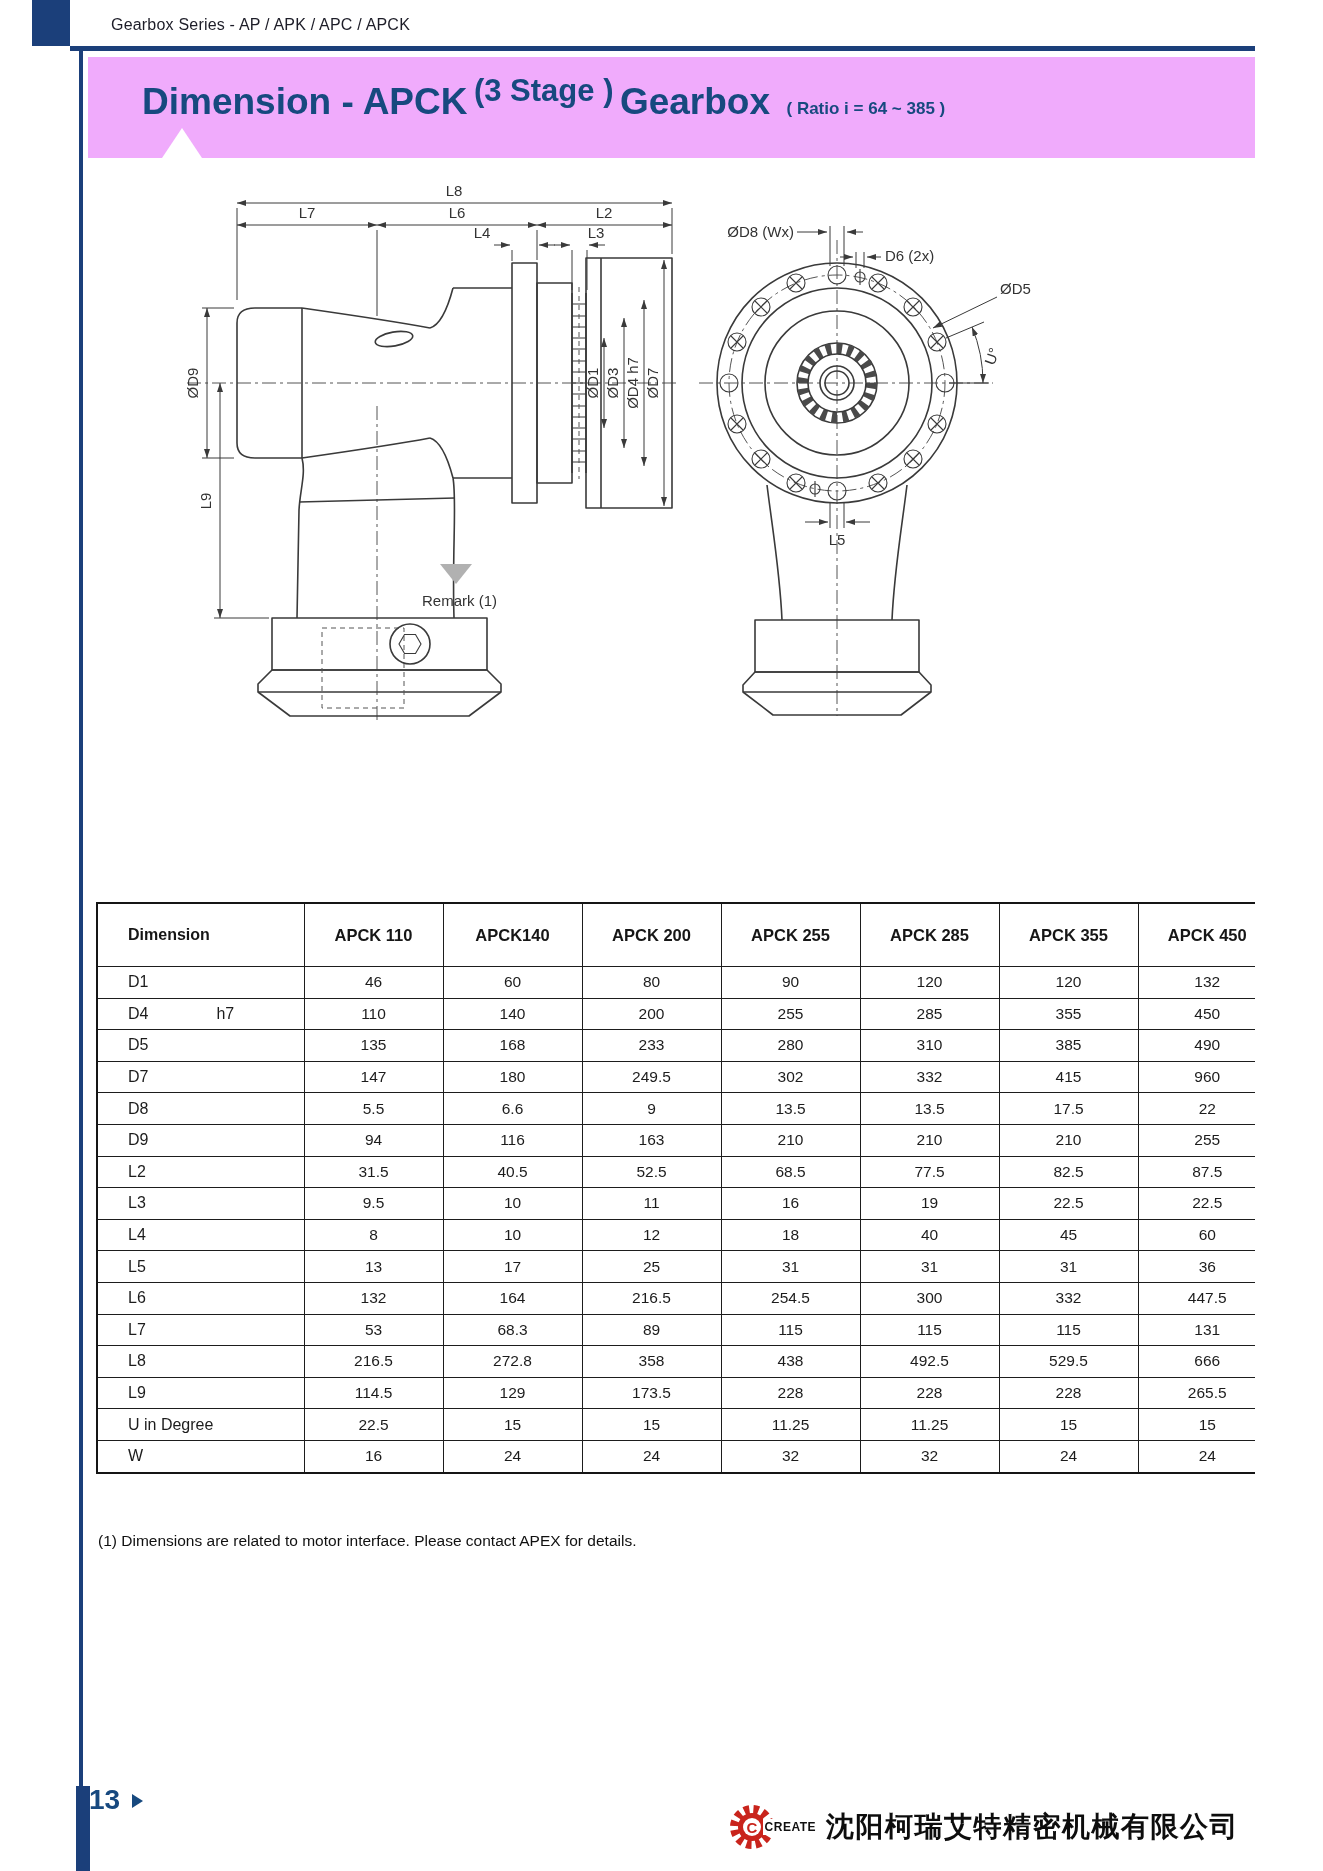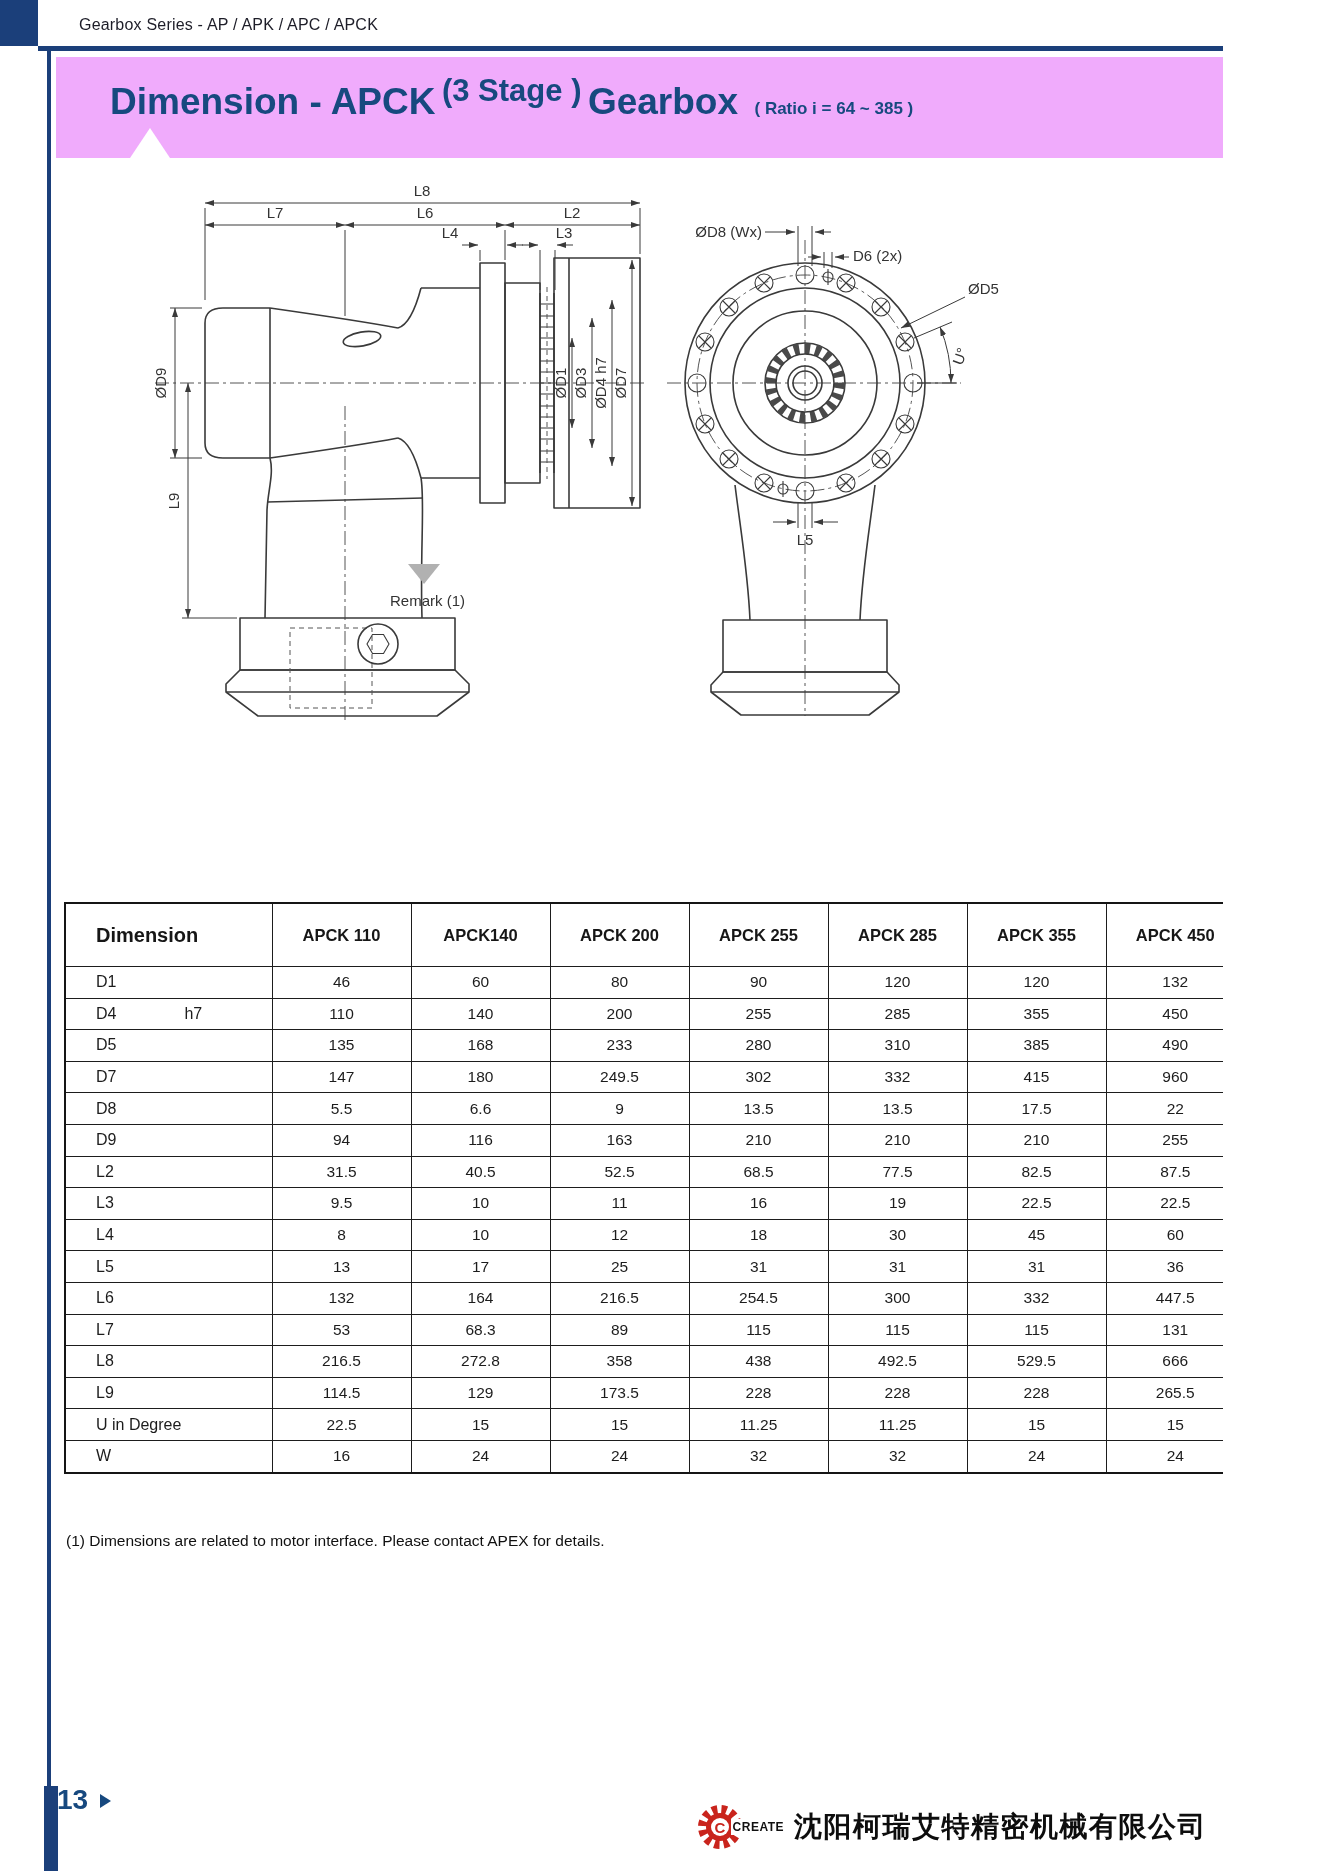--- a/index.html
+++ b/index.html
@@ -1,17 +1,17 @@
 <!DOCTYPE html>
 <html><head>
 <meta charset="utf-8">
 <style>
   html,body{margin:0;padding:0;}
   .page{position:relative;width:1223px;height:1871px;background:#fff;overflow:hidden;
-        font-family:"Liberation Sans",sans-serif;color:#222;}
+        font-family:"Liberation Sans",sans-serif;color:#222;margin-left:32px;}
   
   .corner{position:absolute;left:0;top:0;width:38px;height:46px;background:#1b3f7a;}
   .series{position:absolute;left:79px;top:16px;font-size:16px;color:#1d1d28;letter-spacing:.2px;}
   .toprule{position:absolute;left:38px;top:46px;right:0;height:5px;background:#1b3f7a;}
   .vrule{position:absolute;left:47px;top:51px;width:4px;height:1741px;background:#1b3f7a;}
   .bottomblock{position:absolute;left:44px;top:1786px;width:14px;height:85px;background:#1b3f7a;}
   
   .band{position:absolute;left:56px;top:57px;right:0;height:101px;background:#f0abfc;}
   .band-inner{position:absolute;left:54px;top:24px;white-space:nowrap;color:#17497f;}
   .t-main{font-size:37px;font-weight:bold;}
@@ -26,21 +26,21 @@
   .dim{stroke:#3a3a3a;stroke-width:1;fill:none;}
   .cl{stroke:#555;stroke-width:1;fill:none;stroke-dasharray:14 4 3 4;}
   .dashed{stroke:#555;stroke-width:1;fill:none;stroke-dasharray:5 4;}
   .lab{font-family:"Liberation Sans",sans-serif;font-size:15px;fill:#333;}
   .teethring{stroke:#4a4a4a;stroke-width:11;fill:none;stroke-dasharray:5.4 5.4;}
   
   .dims-table{position:absolute;left:64px;top:902px;border-collapse:collapse;table-layout:fixed;
               width:1180px;border:2.5px solid #151515;}
   .dims-table th,.dims-table td{border:1.4px solid #1d1d1d;background:#fff;}
   .dims-table th{height:60px;font-size:16.5px;font-weight:bold;text-align:center;color:#161616;}
-  .dims-table th.c-dim{font-size:20px;text-align:left;padding-left:30px;}
+  .dims-table th.c-dim{font-size:16px;text-align:left;padding-left:30px;}
   .dims-table td{height:28.6px;font-size:15.5px;text-align:center;color:#1c1c1c;}
   .dims-table td.c-dim{text-align:left;padding-left:30px;font-size:16px;}
   .dims-table td .note{margin-left:68px;}
   .footnote{position:absolute;left:66px;top:1532px;font-size:15.5px;color:#101010;}
   
   .pagenum{position:absolute;left:57px;top:1784px;font-size:28px;font-weight:bold;color:#17497f;}
   .pagetri{position:absolute;left:100px;top:1794px;width:0;height:0;
            border-left:11px solid #17497f;border-top:7px solid transparent;border-bottom:7px solid transparent;}
   .brand{position:absolute;right:16px;top:1797px;display:flex;align-items:center;}
   .brand-logo{position:relative;width:56px;height:60px;flex:0 0 auto;}
@@ -352,21 +352,21 @@
           <td class="c-val">19</td>
           <td class="c-val">22.5</td>
           <td class="c-val">22.5</td>
         </tr>
         <tr>
           <td class="c-dim"><span>L4</span></td>
           <td class="c-val">8</td>
           <td class="c-val">10</td>
           <td class="c-val">12</td>
           <td class="c-val">18</td>
-          <td class="c-val">30</td>
+          <td class="c-val">40</td>
           <td class="c-val">45</td>
           <td class="c-val">60</td>
         </tr>
         <tr>
           <td class="c-dim"><span>L5</span></td>
           <td class="c-val">13</td>
           <td class="c-val">17</td>
           <td class="c-val">25</td>
           <td class="c-val">31</td>
           <td class="c-val">31</td>

